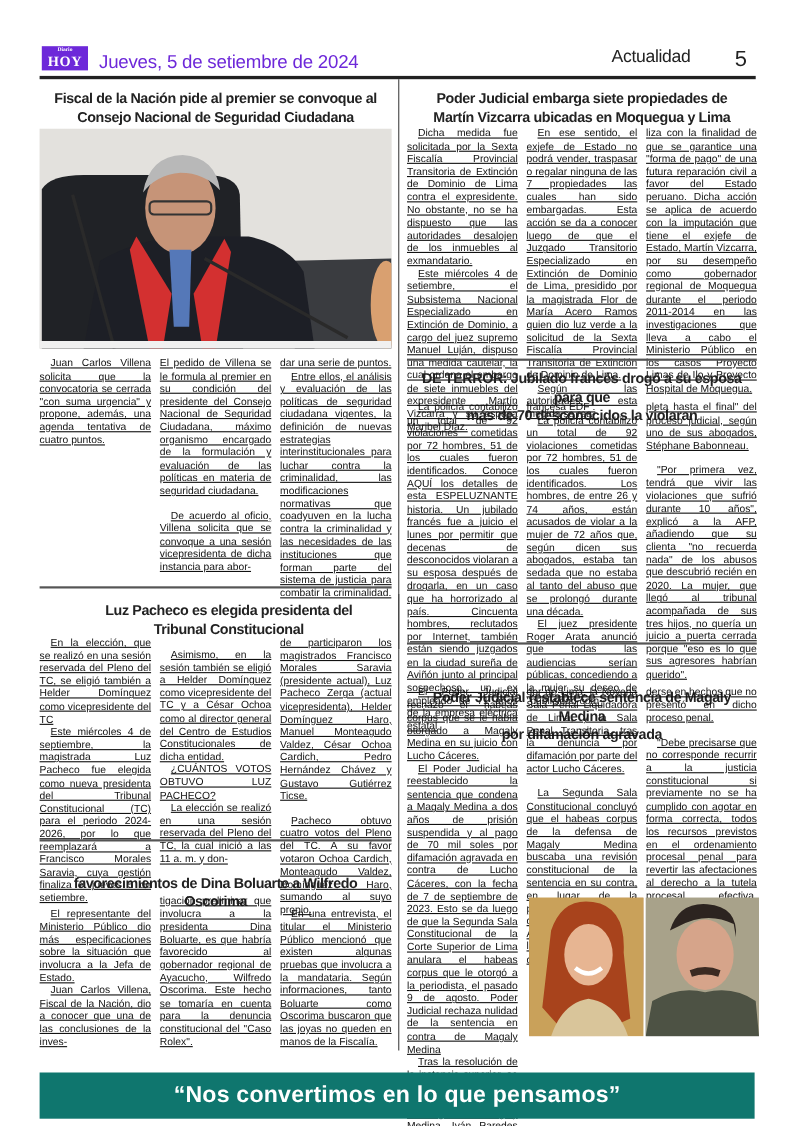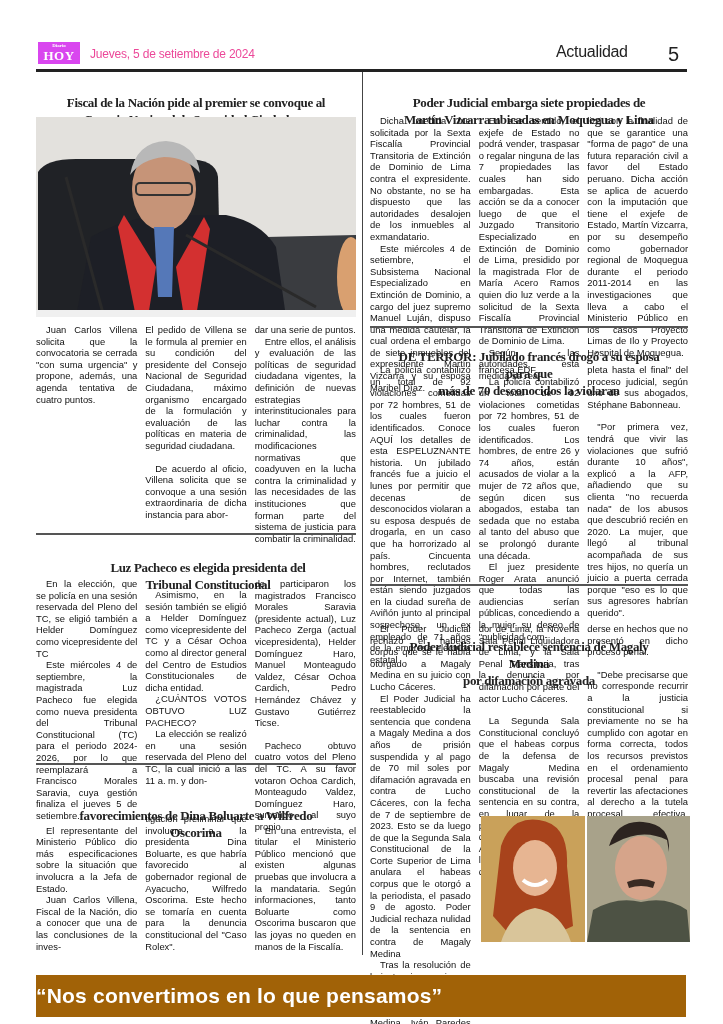--- a/index.html
+++ b/index.html
@@ -1,44 +1,44 @@
 <!DOCTYPE html>
 <html><head>
 <meta charset="utf-8">
 <style>
   html, body { margin: 0; padding: 0; background: #ffffff; }
   body { width: 723px; height: 1024px; position: relative; overflow: hidden;
          font-family: "Liberation Sans", sans-serif; color: #1a1a1a; }
   .abs { position: absolute; }
 
   
-  .logo { left: 38px; top: 42px; width: 42px; height: 22px; background: #d946ef; color: #fff; text-align: center; }
+  .logo { left: 38px; top: 42px; width: 42px; height: 22px; background: #6d28d9; color: #fff; text-align: center; }
   .logo .small { font-size: 5px; font-weight: bold; line-height: 6px; padding-top: 1px; font-family: "Liberation Serif", serif; }
   .logo .big { font-size: 13px; font-weight: bold; line-height: 13px; letter-spacing: 0.5px; font-family: "Liberation Serif", serif; }
-  .date { left: 90px; top: 47px; font-size: 12px; color: #ec4899; letter-spacing: -0.2px; }
+  .date { left: 90px; top: 47px; font-size: 17px; color: #6d28d9; letter-spacing: -0.2px; }
   .section { right: 58px; top: 43px; font-size: 16px; color: #222; font-weight: normal; letter-spacing: -0.3px; }
   .pagenum { left: 668px; top: 43px; font-size: 20px; color: #222; }
   .masthead-rule { left: 36px; top: 69px; width: 651px; height: 3px; background: #222; }
   .vrule { left: 362px; top: 72px; width: 1px; height: 518px; background: #444; }
   .vrule2 { left: 362px; top: 540px; width: 1px; height: 415px; background: #444; }
 
-  h2 { margin: 18px; text-align: center; font-size: 13px; line-height: 17px; font-weight: bold; color: #222; letter-spacing: -0.35px; font-family: Liberation Serif, serif; }
+  h2 { margin: 5px; text-align: center; font-size: 13px; line-height: 17px; font-weight: bold; color: #222; letter-spacing: -0.35px; }
   .cols { display: flex; gap: 8px; font-size: 9.4px; line-height: 11.6px; text-align: justify; color: #111; }
-  .cols .col { flex: 1; }
+  .cols .col { flex: 1; text-decoration: underline; }
   .cols p { margin: 0; text-indent: 10px; }
   .cols p.gap { margin-top: 11px; }
 
   .rule { height: 2px; background: #555; }
 
   
   .photo1 { left: 36px; top: 117px; width: 320px; height: 200px; background: linear-gradient(180deg,#e6e4e0 0%,#dcdad6 100%); overflow: hidden; }
   .photo2 { left: 481px; top: 816px; width: 104px; height: 126px; background: linear-gradient(160deg,#c8a050 0%,#a86a30 60%,#e0c890 100%); overflow: hidden; }
   .photo3 { left: 587px; top: 816px; width: 103px; height: 126px; background: linear-gradient(170deg,#b0a890 0%,#6e7060 60%,#4a4c40 100%); overflow: hidden; }
 
-  .banner { left: 36px; top: 975px; width: 650px; height: 42px; background: #a16207; color: #fff; text-align: left; font-weight: bold; font-size: 21px; line-height: 42px; letter-spacing: 0.2px; }
+  .banner { left: 36px; top: 975px; width: 650px; height: 42px; background: #0f766e; color: #fff; text-align: center; font-weight: bold; font-size: 21px; line-height: 42px; letter-spacing: 0.2px; }
 </style>
 </head>
 <body>
 
 <div class="abs logo">
   <div class="small">Diario</div>
   <div class="big">HOY</div>
 </div>
 <div class="abs date">Jueves, 5 de setiembre de  2024</div>
 <div class="abs section" style="left:556px;">Actualidad</div>
@@ -69,21 +69,21 @@
     <line x1="150" y1="118" x2="280" y2="190" stroke="#2a2a2a" stroke-width="3"></line>
     <rect x="0" y="193" width="320" height="7" fill="#f0f0f0"></rect>
   </svg>
 </div>
 <div class="abs cols" style="left:36px; top:324px; width:320px;">
   <div class="col">
     <p>Juan Carlos Villena solicita que la convocatoria se cerrada "con suma urgencia" y propone, además, una agenda tentativa de cuatro puntos.</p>
   </div>
   <div class="col">
     <p style="text-indent:0">El pedido de Villena se le formula al premier en su condición del presidente del Consejo Nacional de Seguridad Ciudadana, máximo organismo encargado de la formulación y evaluación de las políticas en materia de seguridad ciudadana.</p>
-    <p class="gap">De acuerdo al oficio, Villena solicita que se convoque a una sesión extraordinaria de dicha instancia para abor-</p>
+    <p class="gap">De acuerdo al oficio, Villena solicita que se convoque a una sesión vicepresidenta de dicha instancia para abor-</p>
   </div>
   <div class="col">
     <p style="text-indent:0">dar una serie de puntos.</p>
     <p>Entre ellos, el análisis y evaluación de las políticas de seguridad ciudadana vigentes, la definición de nuevas estrategias interinstitucionales para luchar contra la criminalidad, las modificaciones normativas que coadyuven en la lucha contra la criminalidad y las necesidades de las instituciones que forman parte del sistema de justicia para combatir la criminalidad.</p>
   </div>
 </div>
 <div class="abs rule" style="left:36px; top:533px; width:320px;"></div>
 
 <section class="abs" style="left:370px; top:76px; width:318px;">
   <h2>
@@ -126,21 +126,21 @@
 </div>
 <div class="abs rule" style="left:370px; top:584px; width:318px;"></div>
 
 <section class="abs" style="left:48px; top:541px; width:320px;">
   <h2>
     <span>Luz Pacheco es elegida presidenta del</span><br><span>Tribunal Constitucional</span>
   </h2>
 </section>
 <div class="abs cols" style="left:36px; top:578px; width:320px;">
   <div class="col">
-    <p>En la elección, que se policía en una sesión reservada del Pleno del TC, se eligió también a Helder Domínguez como vicepresidente del TC</p>
+    <p>En la elección, que se realizó en una sesión reservada del Pleno del TC, se eligió también a Helder Domínguez como vicepresidente del TC</p>
     <p>Este miércoles 4 de septiembre, la magistrada Luz Pacheco fue elegida como nueva presidenta del Tribunal Constitucional (TC) para el periodo 2024-2026, por lo que reemplazará a Francisco Morales Saravia, cuya gestión finaliza el jueves 5 de setiembre.</p>
   </div>
   <div class="col" style="padding-top:11px;">
     <p>Asimismo, en la sesión también se eligió a Helder Domínguez como vicepresidente del TC y a César Ochoa como al director general del Centro de Estudios Constitucionales de dicha entidad.</p>
     <p>¿CUÁNTOS VOTOS OBTUVO LUZ PACHECO?</p>
     <p>La elección se realizó en una sesión reservada del Pleno del TC, la cual inició a las 11 a. m. y don-</p>
   </div>
   <div class="col">
     <p style="text-indent:0">de participaron los magistrados Francisco Morales Saravia (presidente actual), Luz Pacheco Zerga (actual vicepresidenta), Helder Domínguez Haro, Manuel Monteagudo Valdez, César Ochoa Cardich, Pedro Hernández Chávez y Gustavo Gutiérrez Ticse.</p>
     <p class="gap">Pacheco obtuvo cuatro votos del Pleno del TC. A su favor votaron Ochoa Cardich, Monteagudo Valdez, Domínguez Haro, sumando al suyo propio.</p>

